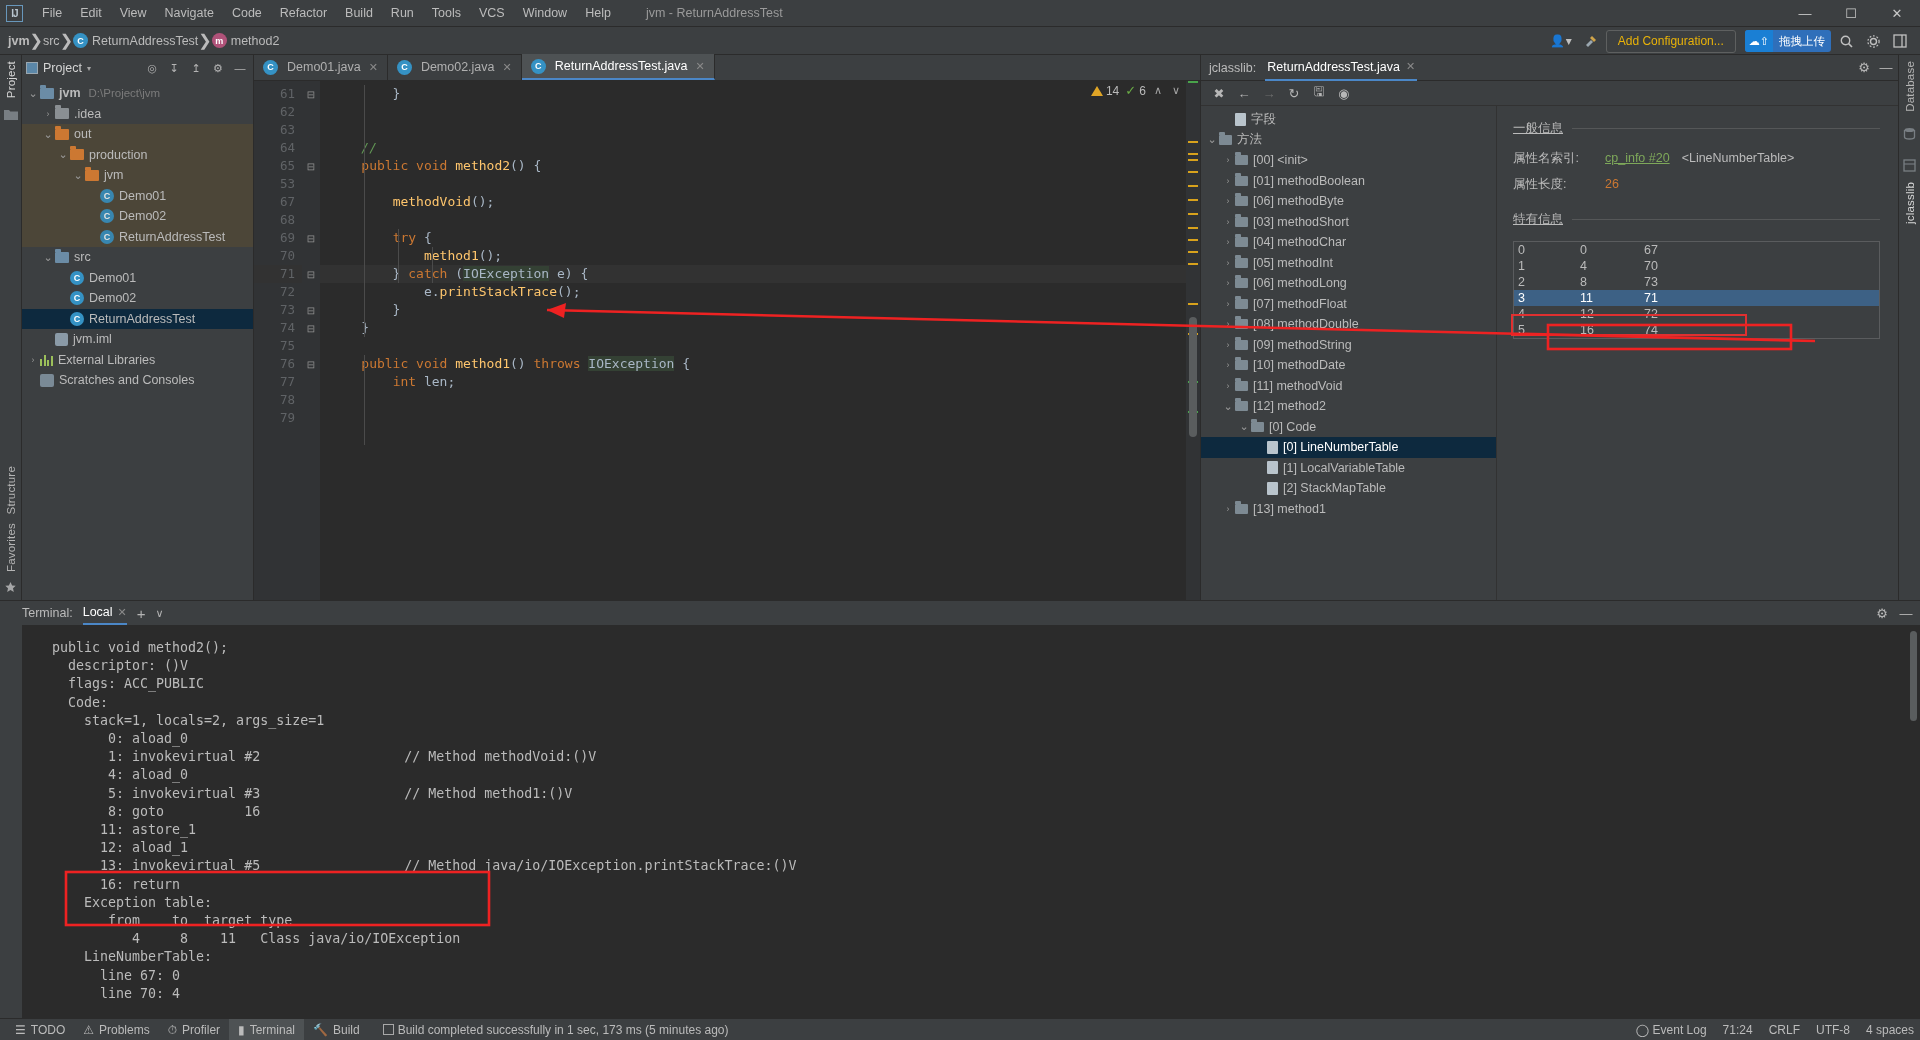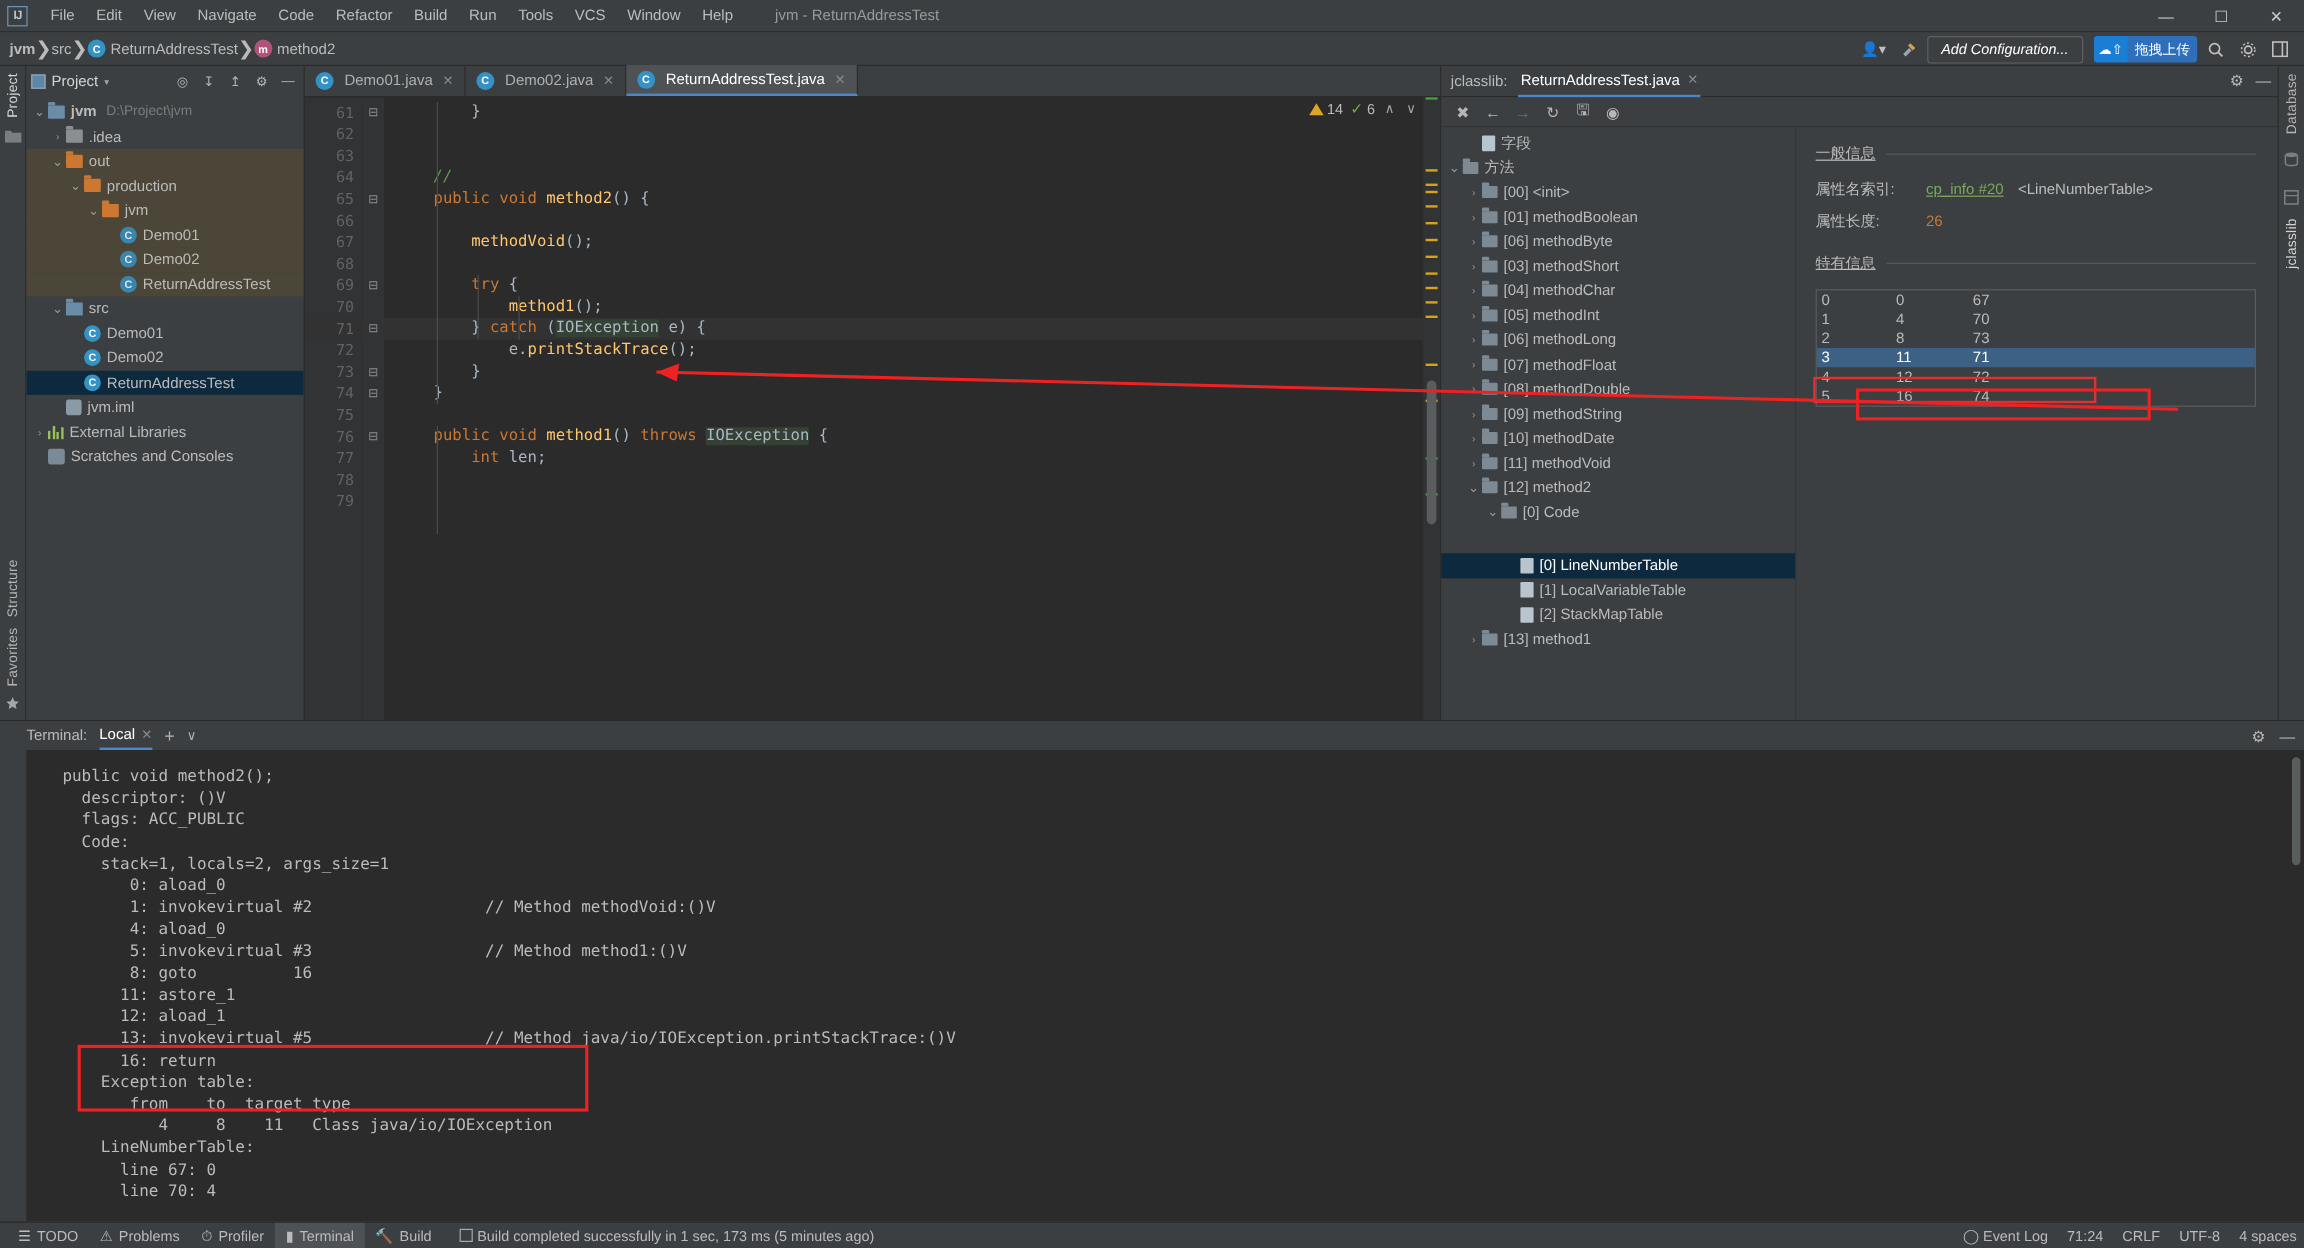--- a/index.html
+++ b/index.html
@@ -25,22 +25,22 @@
   .navbar{height:28px;background:#3c3f41;display:flex;align-items:center;padding-left:8px;border-bottom:1px solid #2b2b2b;position:relative;}
   .crumb{display:flex;align-items:center;font-size:12.5px;color:#bbbbbb;}
   .crumb.bold{font-weight:bold;}
   .cicon{width:15px;height:15px;border-radius:50%;display:inline-flex;align-items:center;justify-content:center;
          font-size:9px;color:#fff;margin-right:4px;font-weight:bold;}
   .cicon.cls{background:#3592c4;}
   .cicon.mth{background:#b05279;}
   .nav-right{position:absolute;right:4px;top:0;height:28px;display:flex;align-items:center;gap:3px;padding-right:4px;}
   .nbtn{height:22px;min-width:24px;padding:0 4px;display:flex;align-items:center;justify-content:center;
         font-size:12px;color:#c0c0c0;border-radius:3px;}
-  .addcfg{height:23px;padding:0 11px;border:1px solid #5e6060;border-radius:3px;font-size:12px;color:#ffffff;
-          display:flex;align-items:center;font-style:italic;}
+  .addcfg{height:23px;padding:0 11px;border:1px solid #5e6060;border-radius:3px;font-size:12px;color:#eab308;
+          display:flex;align-items:center;}
   .upload-badge{height:22px;display:flex;align-items:center;background:#2f6fba;border-radius:3px;overflow:hidden;margin-left:6px;}
   .upload-badge .ub-ic{background:#1a7fd4;color:#fff;font-size:11px;padding:0 4px;height:22px;display:flex;align-items:center;}
   .upload-badge .ub-tx{color:#fff;font-size:11.5px;padding:0 6px;}
 
   
   .mainrow{flex:1;display:flex;min-height:0;position:relative;}
 
   
   .vstrip{width:22px;background:#3c3f41;border-right:1px solid #2b2b2b;display:flex;flex-direction:column;
           align-items:center;padding-top:6px;gap:8px;}
@@ -405,21 +405,21 @@
           </span>
           <span class="arrbtn">∧</span>
           <span class="arrbtn">∨</span>
         </div>
         <div class="gutter" id="gutter">
             <div class="gline">61</div>
             <div class="gline">62</div>
             <div class="gline">63</div>
             <div class="gline">64</div>
             <div class="gline">65</div>
-            <div class="gline">66</div>
+            <div class="gline">53</div>
             <div class="gline">67</div>
             <div class="gline">68</div>
             <div class="gline">69</div>
             <div class="gline">70</div>
             <div class="gline hl">71</div>
             <div class="gline">72</div>
             <div class="gline">73</div>
             <div class="gline">74</div>
             <div class="gline">75</div>
             <div class="gline">76</div>
@@ -603,21 +603,21 @@
             <div class="jrow" style="padding-left: 20px;">
               <span class="ar" style="font-size: 11px;">⌄</span>
               <span class="jfold"></span>
               <span>[12] method2</span>
             </div>
             <div class="jrow" style="padding-left: 36px;">
               <span class="ar" style="font-size: 11px;">⌄</span>
               <span class="jfold"></span>
               <span>[0] Code</span>
             </div>
-            <div class="jrow sel" style="padding-left: 52px; margin-top: 24px;">
+            <div class="jrow sel" style="padding-left: 52px;">
               <span class="ar"></span>
               <span class="jfile"></span>
               <span>[0] LineNumberTable</span>
             </div>
             <div class="jrow" style="padding-left: 52px;">
               <span class="ar"></span>
               <span class="jfile"></span>
               <span>[1] LocalVariableTable</span>
             </div>
             <div class="jrow" style="padding-left: 52px;">

